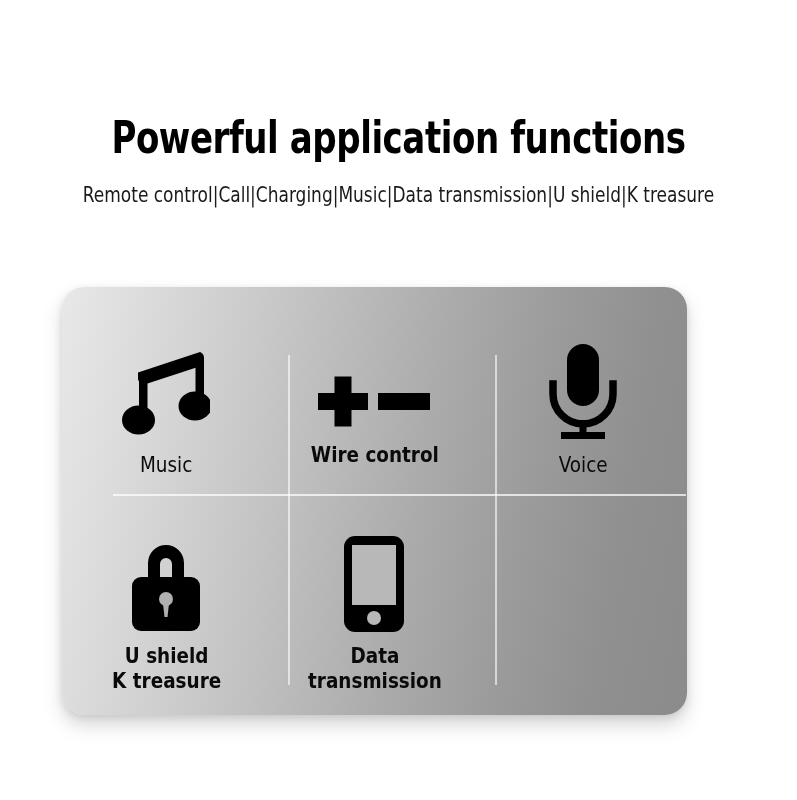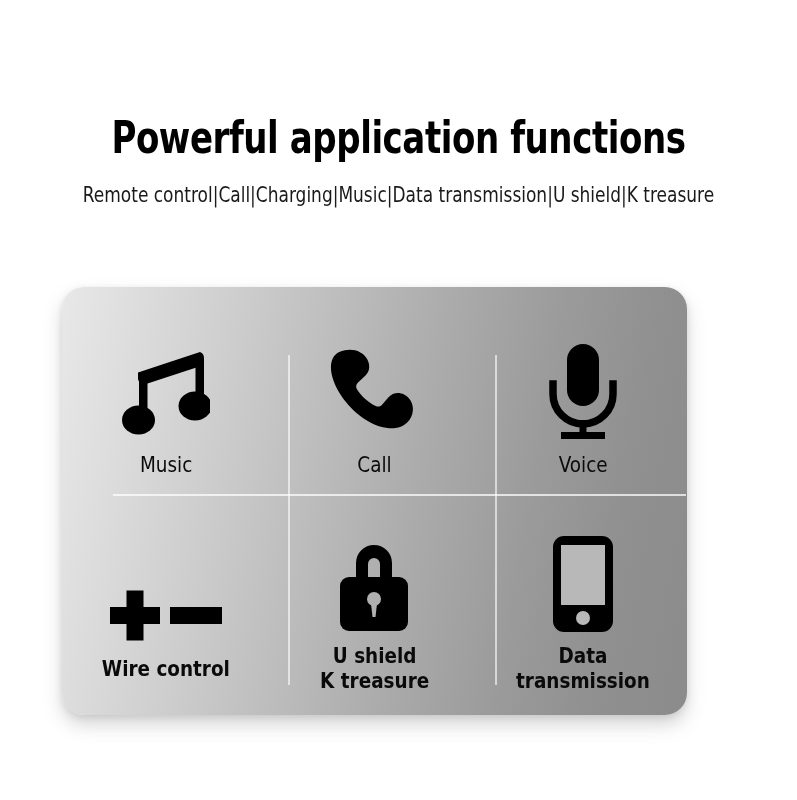--- a/index.html
+++ b/index.html
@@ -162,71 +162,50 @@
               <rect x="17" y="33" width="8.5" height="40" rx="3"></rect>
               <rect x="73.5" y="13" width="8.5" height="46" rx="3"></rect>
               <ellipse cx="16.5" cy="74" rx="16.5" ry="14.5"></ellipse>
               <ellipse cx="73" cy="60" rx="16.5" ry="14.5"></ellipse>
             </g>
           </svg>
         </div>
         <div class="cell-label">Music</div>
       </div>
 
-      <div class="cell cell-top">
-        <div class="cell-icon">
-          <svg width="92" height="96" viewBox="0 0 92 96" aria-hidden="true">
-            <path fill="#000000" d="M24.5 4.5
-              C34.5 2.5 44 6 48.5 14
-              C52 20.5 51.5 27 47 31.5
-              L38.5 39.5
-              C36.5 41.5 36.2 44.3 37.6 46.6
-              C42 53.8 50.2 61.2 57.8 64.6
-              C60.2 65.7 62.9 65.1 64.6 63.1
-              L71.5 55.2
-              C75.8 50.3 82.5 49.2 88.2 52.2
-              C96 56.3 99.5 65 97 73.5
-              C94.6 82 86.5 88 77.5 88.5
-              C60 89.5 40 78 25.5 60
-              C11.5 42.5 6.5 24 11.5 13.5
-              C14.2 7.8 19 5.6 24.5 4.5 Z" transform="translate(-6,0) scale(0.93)"></path>
-          </svg>
-        </div>
-        <div class="cell-label">Call</div>
+
+      <div class="cell cell-bottom">
+        <div class="cell-icon">
+          <svg width="112" height="60" viewBox="0 0 112 60" aria-hidden="true">
+            <g fill="#000000">
+              <rect x="0" y="21" width="50" height="17"></rect>
+              <rect x="16.5" y="4.5" width="17" height="50"></rect>
+              <rect x="60" y="21" width="52" height="17"></rect>
+            </g>
+          </svg>
+        </div>
+        <div class="cell-label">Wire control</div>
       </div>
 
       <div class="cell cell-top">
         <div class="cell-icon">
           <svg width="84" height="100" viewBox="0 0 84 100" aria-hidden="true">
             <g fill="#000000">
               <rect x="26" y="2" width="32" height="62" rx="16"></rect>
               <path d="M12 42 L12 52 A30 30 0 0 0 72 52 L72 42" fill="none" stroke="#000000" stroke-width="7.5" stroke-linecap="square"></path>
               <rect x="38.5" y="78" width="7" height="14"></rect>
               <rect x="20" y="90" width="44" height="7"></rect>
             </g>
           </svg>
         </div>
         <div class="cell-label">Voice</div>
       </div>
 
       <div class="cell cell-bottom">
         <div class="cell-icon">
-          <svg width="112" height="60" viewBox="0 0 112 60" aria-hidden="true">
-            <g fill="#000000">
-              <rect x="0" y="21" width="50" height="17"></rect>
-              <rect x="16.5" y="4.5" width="17" height="50"></rect>
-              <rect x="60" y="21" width="52" height="17"></rect>
-            </g>
-          </svg>
-        </div>
-        <div class="cell-label">Wire control</div>
-      </div>
-
-      <div class="cell cell-bottom">
-        <div class="cell-icon">
           <svg width="80" height="96" viewBox="0 0 80 96" aria-hidden="true">
             <g fill="#000000">
               <path d="M22 44 L22 26 A18 18 0 0 1 58 26 L58 44 L46 44 L46 27 A6 6 0 0 0 34 27 L34 44 Z"></path>
               <rect x="6" y="40" width="68" height="54" rx="9"></rect>
               <circle cx="40" cy="62" r="7" fill="#b0b0b0"></circle>
               <path d="M36.5 62 L43.5 62 L41.5 80 L38.5 80 Z" fill="#b0b0b0"></path>
             </g>
           </svg>
         </div>
         <div class="cell-label" style="white-space: pre-line;">U shield

